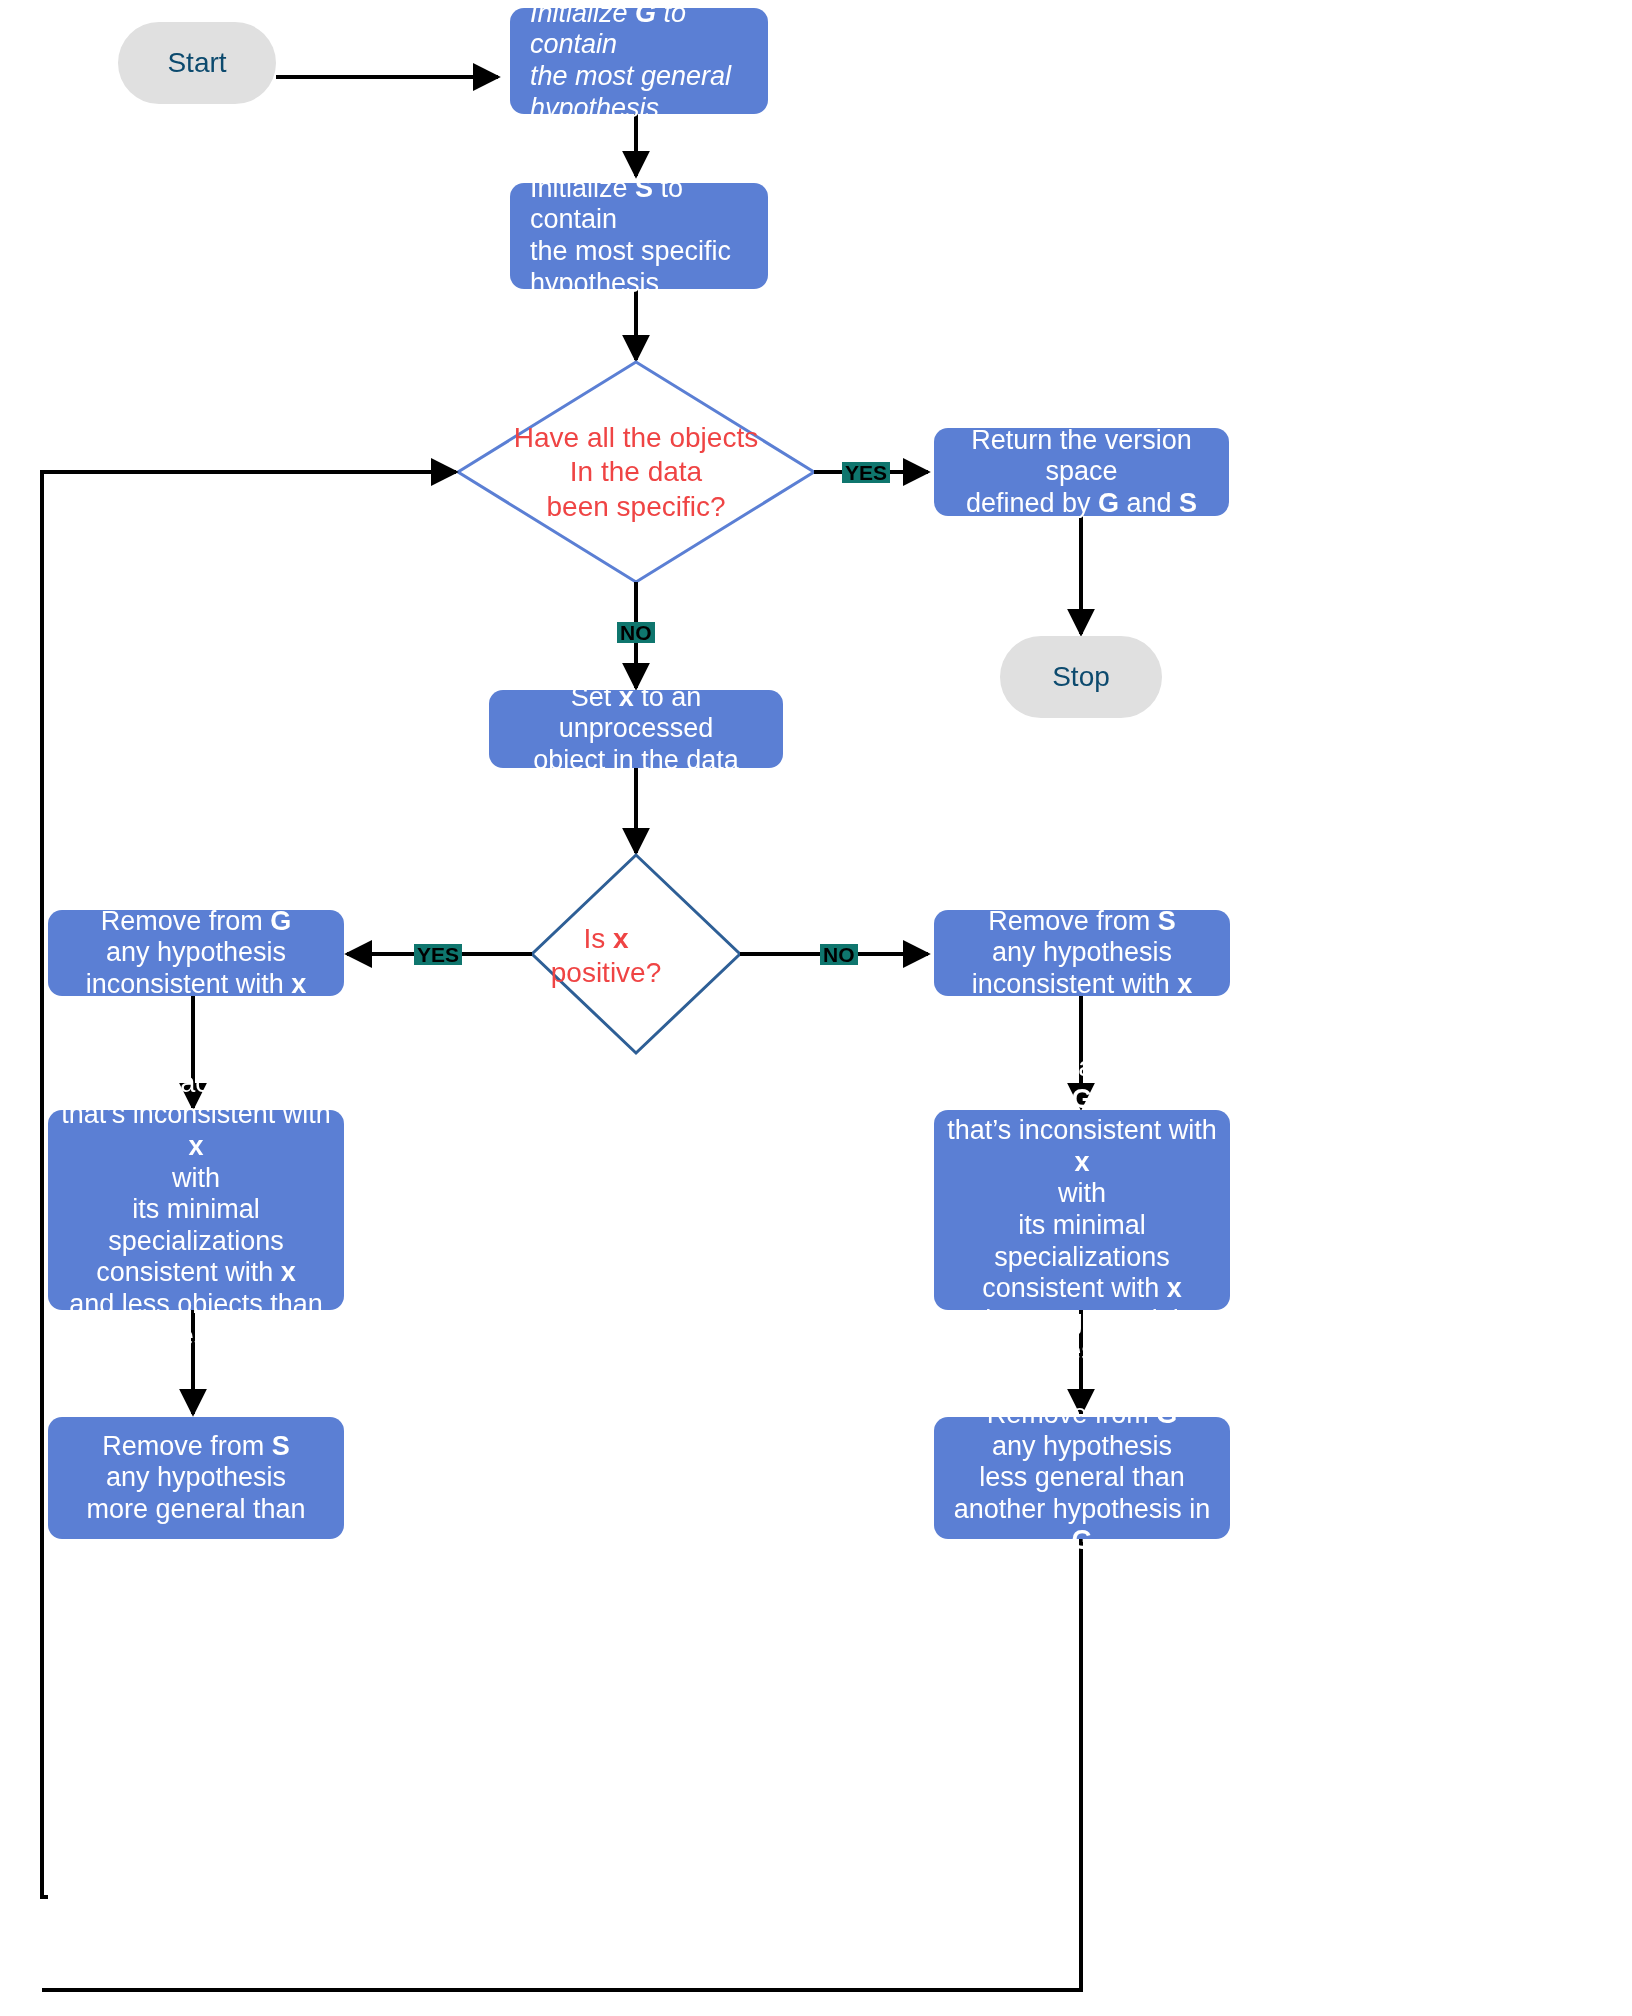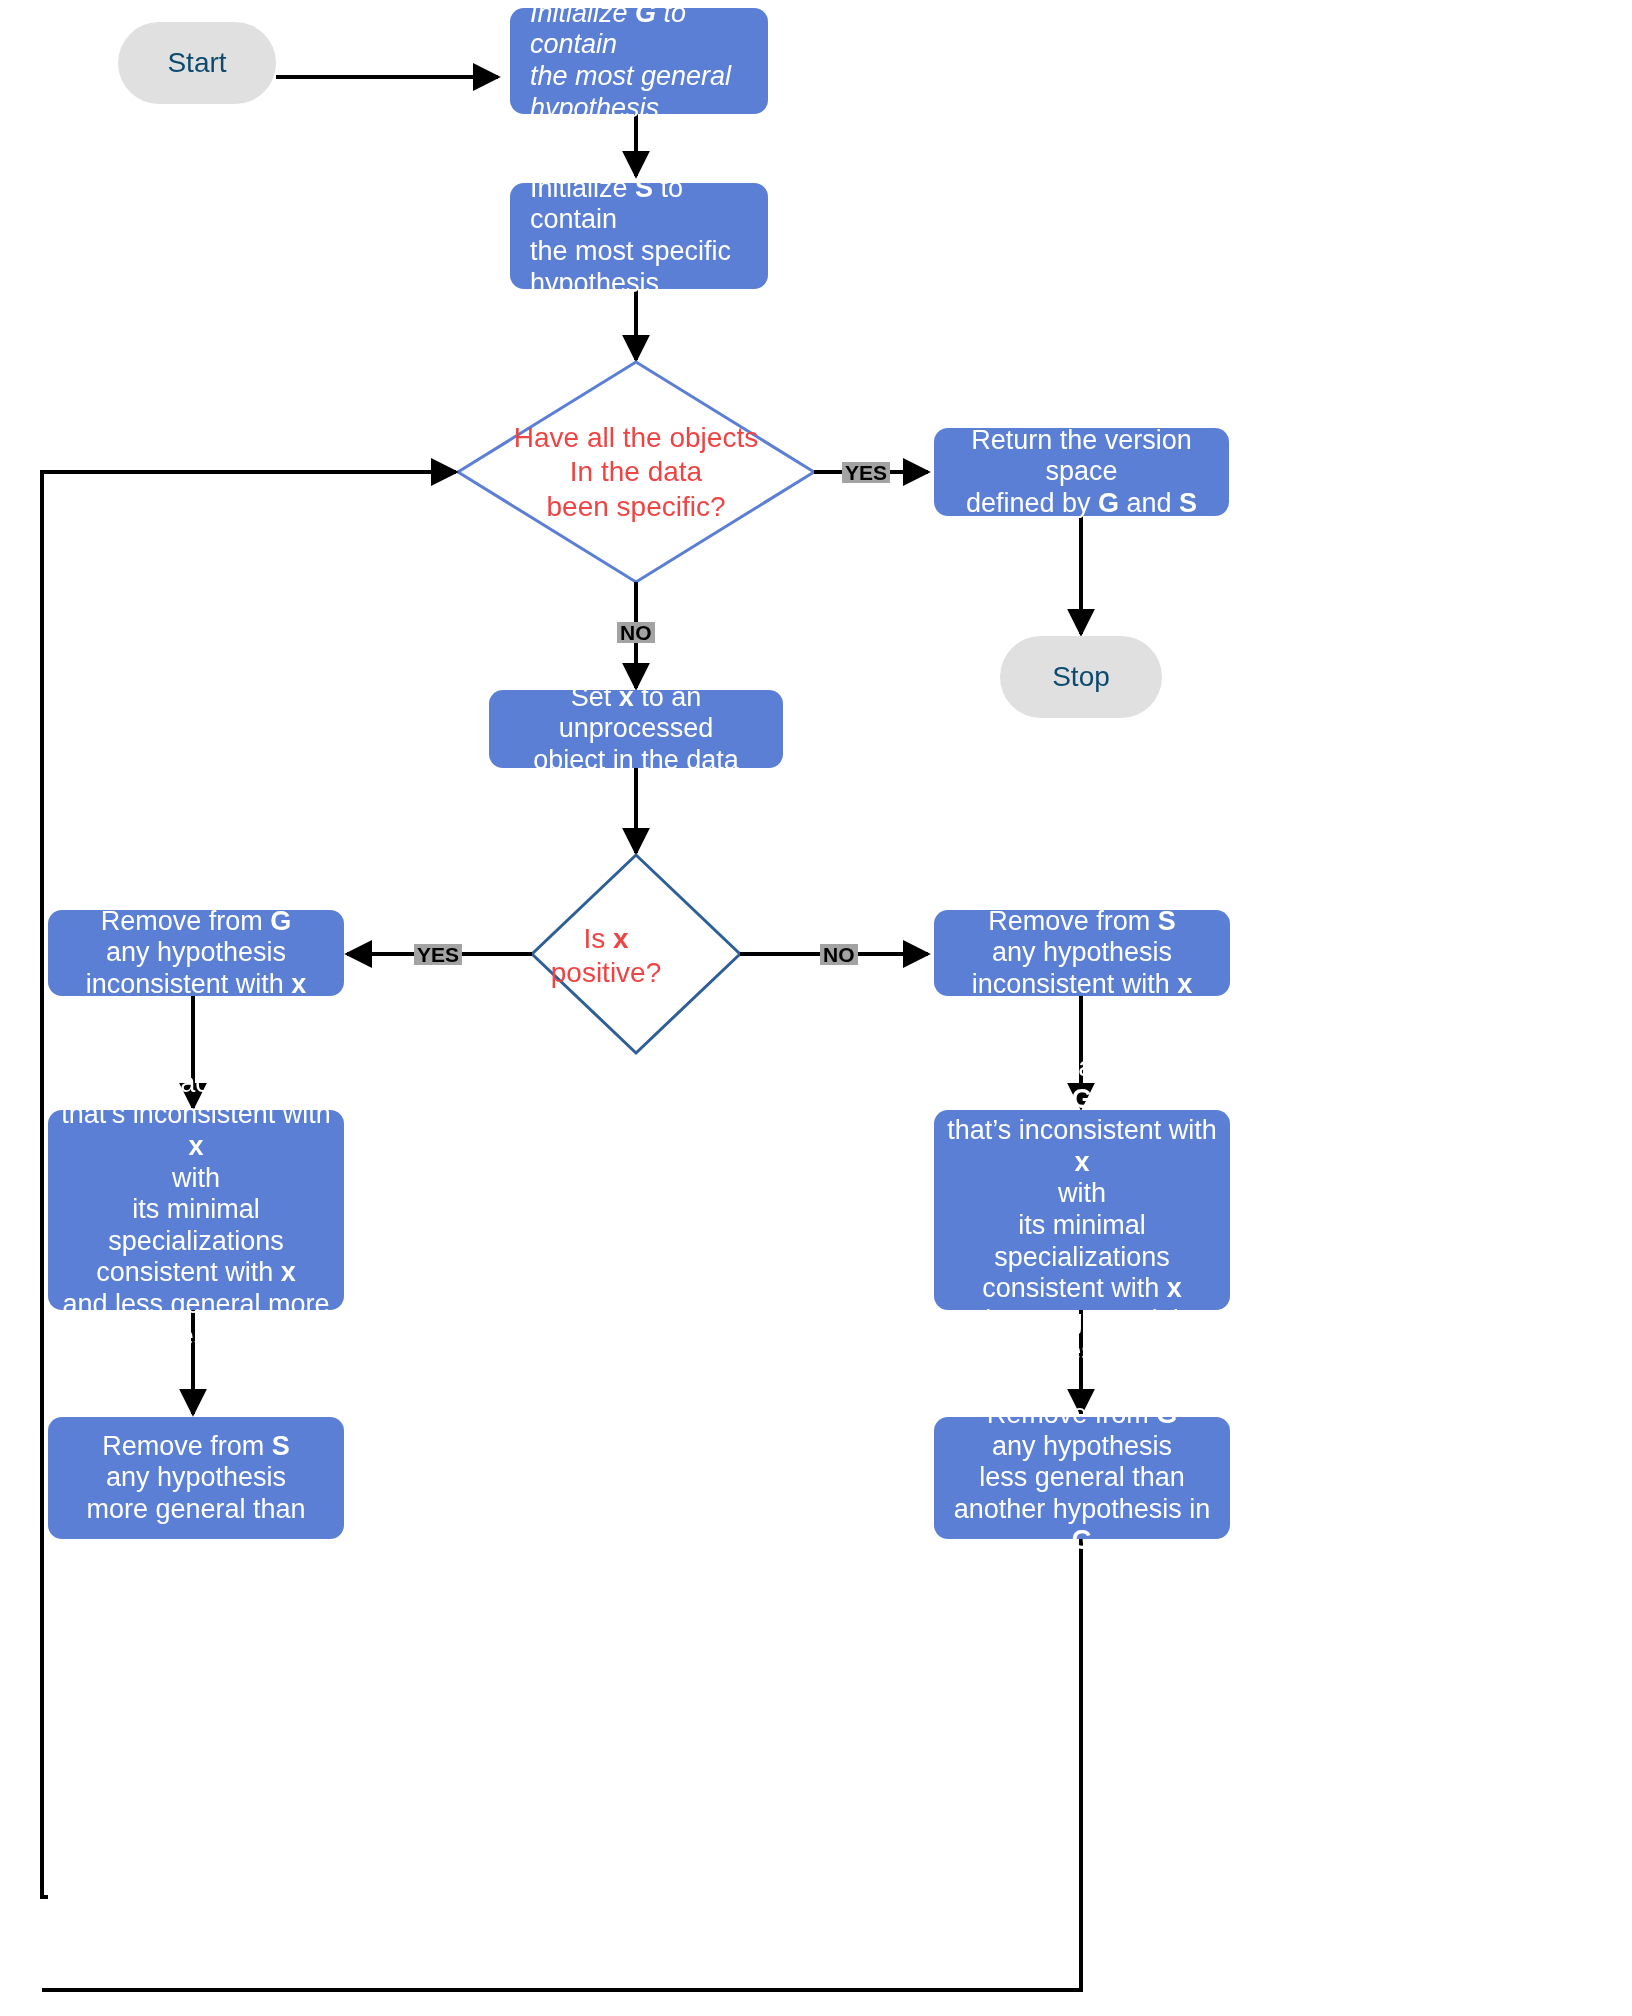--- a/index.html
+++ b/index.html
@@ -55,21 +55,21 @@
     display: flex;
     align-items: center;
     justify-content: center;
     pointer-events: none;
   }
   .edge-label {
     position: absolute;
     font-size: 21px;
     font-weight: bold;
     color: #000000;
-    background: #a3a3a3;
+    background: #0f766e;
     padding: 0 3px;
     white-space: nowrap;
     line-height: 1;
   }
   b { font-weight: bold; }
 </style>
 </head>
 <body>
 
 <div id="canvas">
@@ -193,21 +193,21 @@
     </div>
   </div>
 
   <div class="node process" style="left:48px; top:1110px; width:296px; height:200px;">
     <div class="txt">
       <div>Replace each <b>s</b> from <b>S</b></div>
       <div>that’s inconsistent with <b>x</b></div>
       <div>with</div>
       <div>its minimal specializations</div>
       <div>consistent with <b>x</b></div>
-      <div>and less general more</div>
+      <div>and less objects than</div>
       <div>a hypothesis from <b>G</b></div>
     </div>
   </div>
 
   <div class="node process" style="left:934px; top:1110px; width:296px; height:200px;">
     <div class="txt">
       <div>Replace each <b>g</b> from <b>G</b></div>
       <div>that’s inconsistent with <b>x</b></div>
       <div>with</div>
       <div>its minimal specializations</div>

